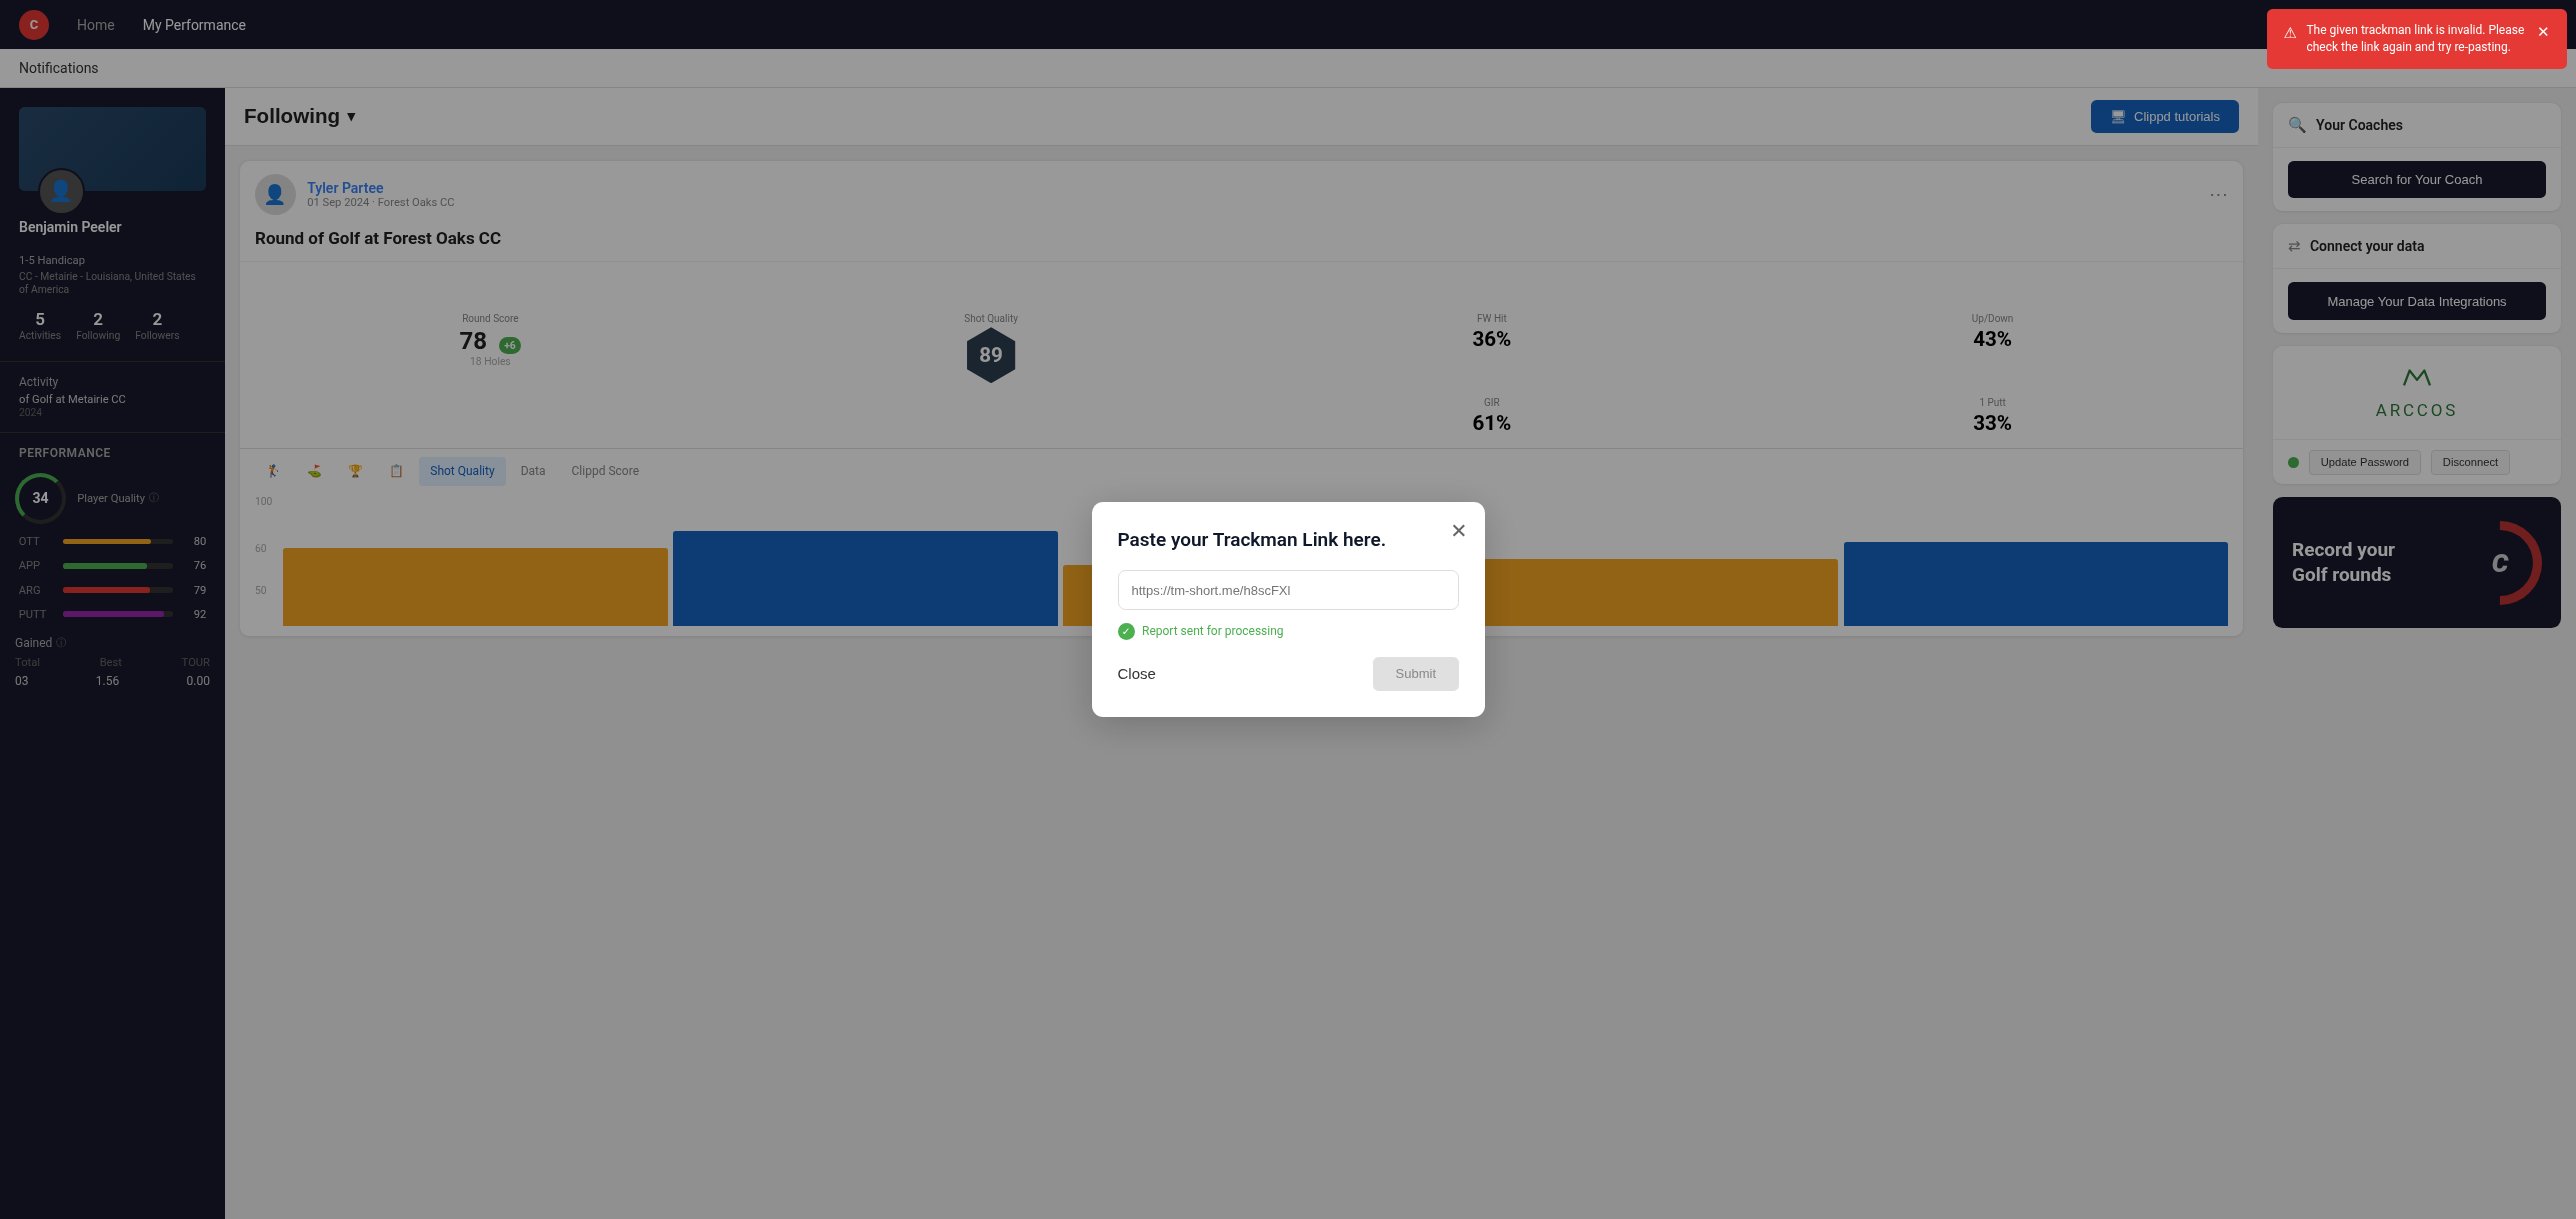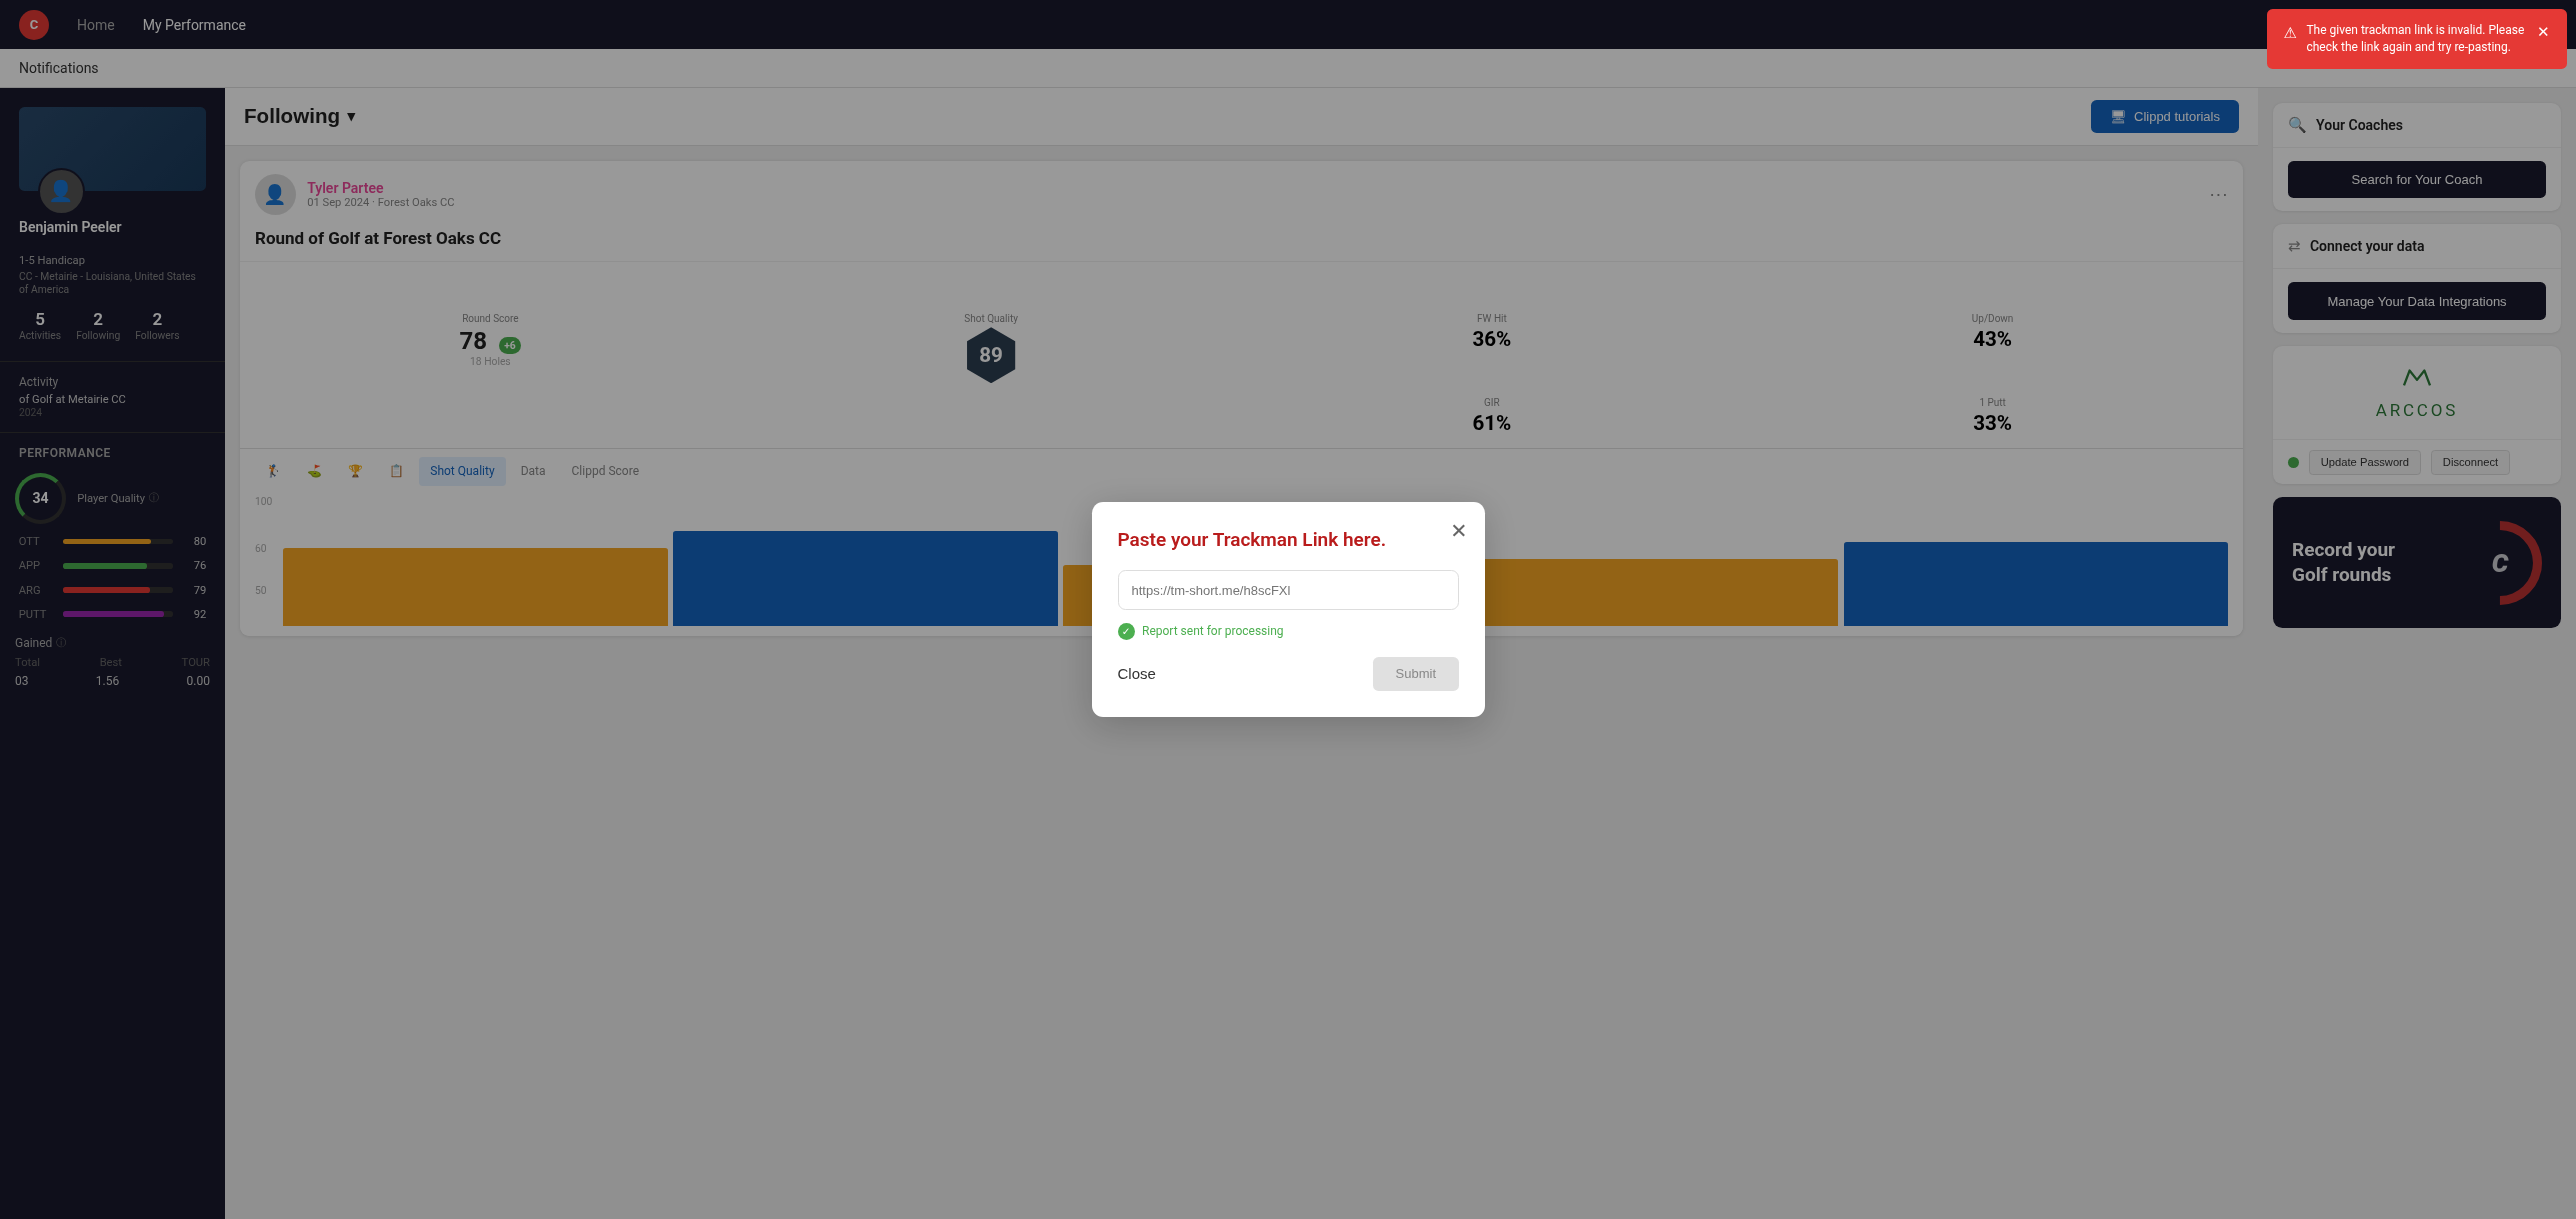--- a/index.html
+++ b/index.html
@@ -245,21 +245,21 @@
       padding: 13px 15px;
       gap: 11.2px;
     }
     .feed-card-avatar {
       width: 41px; height: 41px;
       border-radius: 50%; background: #ddd;
       display: flex; align-items: center; justify-content: center;
       color: #888; font-size: 19px;
     }
     .feed-card-info { flex: 1; }
-    .feed-card-name { font-size: 14px; font-weight: 600; color: #ec4899; }
+    .feed-card-name { font-size: 14px; font-weight: 600; color: #3b82f6; }
     .feed-card-meta { font-size: 11.2px; color: #888; }
     .feed-card-more { background: none; border: none; cursor: pointer; font-size: 19px; color: #888; }
 
     .feed-card-title {
       padding: 0 15px 13px;
       font-size: 17px;
       font-weight: 700;
       color: #222;
     }
     .feed-card-stats {
@@ -448,21 +448,21 @@
       background: white;
       border-radius: 11.2px;
       width: 393px;
       padding: 26px;
       box-shadow: 0 7.5px 37px rgba(0,0,0,0.2);
       position: relative;
     }
     .modal-title {
       font-size: 19px;
       font-weight: 600;
-      color: #b91c1c;
+      color: #0f172a;
       margin-bottom: 19px;
     }
     .modal-close {
       position: absolute;
       top: 17px;
       right: 17px;
       background: none;
       border: none;
       font-size: 20.6px;
       cursor: pointer;

